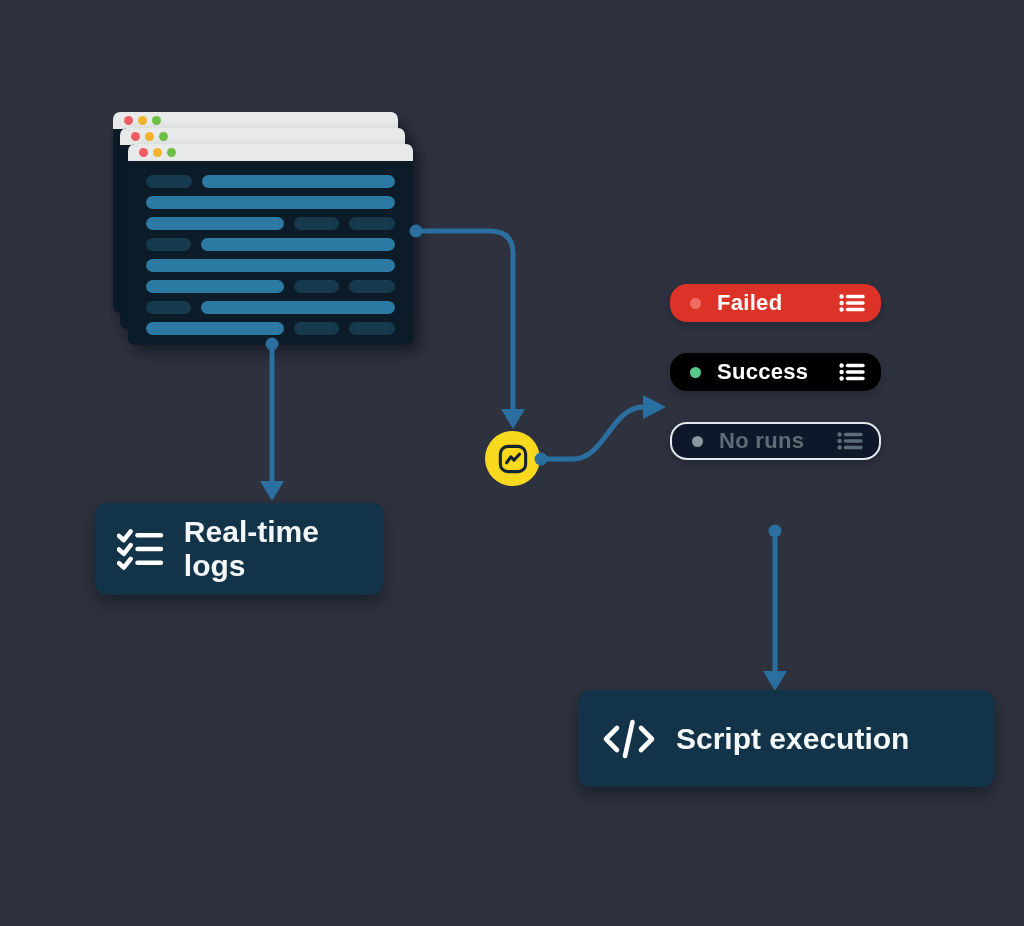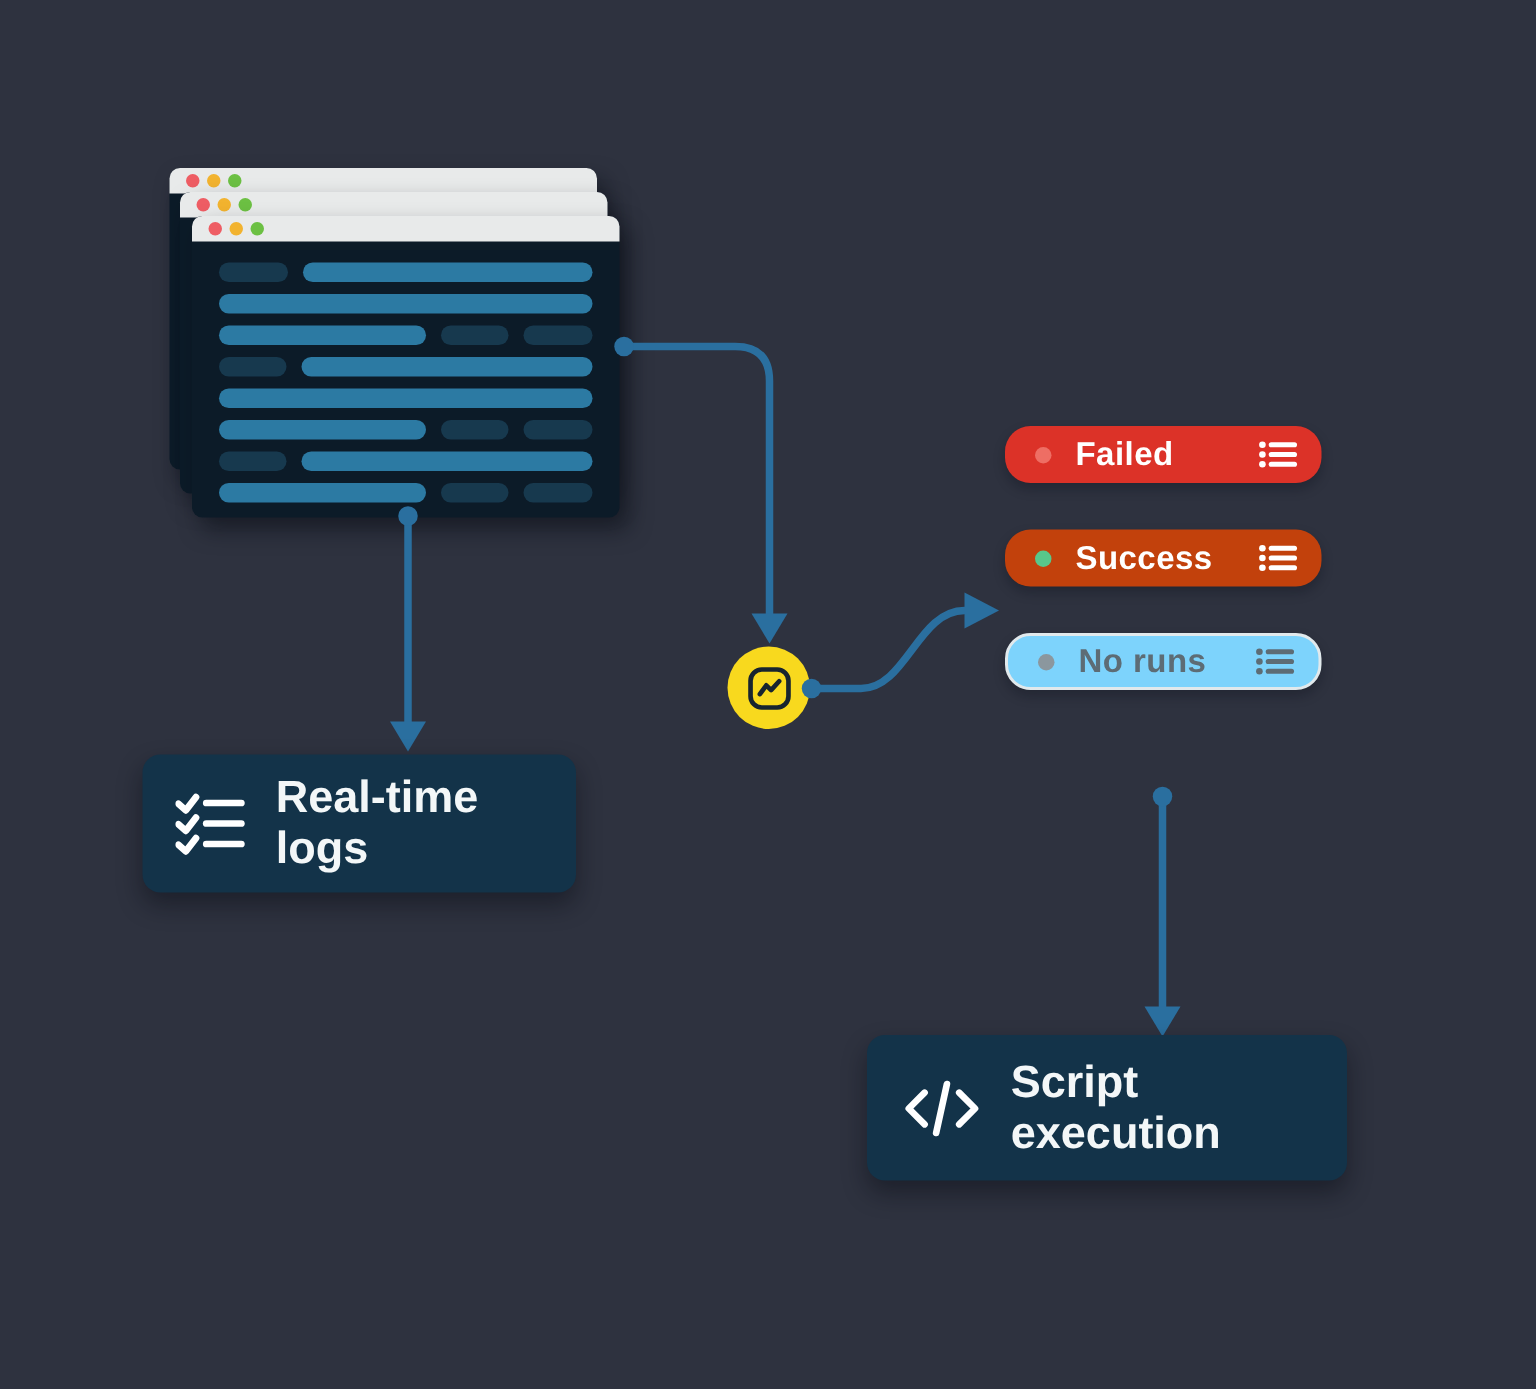--- a/index.html
+++ b/index.html
@@ -33,21 +33,21 @@
     position:absolute;left:485px;top:431px;width:55px;height:55px;border-radius:50%;
     background:#f8d91e;display:flex;align-items:center;justify-content:center;z-index:2;
   }
   
   .node-card{
     position:absolute;background:#133349;border-radius:12px;z-index:4;
     display:flex;align-items:center;color:#f3f7f8;font-weight:700;
     box-shadow:0 8px 16px rgba(8,12,20,.45);box-sizing:border-box;
   }
   #realtime-card{left:95px;top:503px;width:289px;height:92px;padding-left:22px;gap:20px;font-size:30px;}
-  #script-card{left:578px;top:690px;width:320px;height:97px;padding-left:24px;gap:20px;font-size:30px;}
+  #script-card{left:578px;top:690px;width:416px;height:97px;padding-left:24px;gap:20px;font-size:30px;}
   
   #badge-column{
     position:absolute;left:670px;top:284px;width:211px;z-index:4;
     display:flex;flex-direction:column;gap:31px;
   }
   .status-badge{
     height:38px;border-radius:17px;display:flex;align-items:center;
     padding:0 16px 0 20px;box-sizing:border-box;font-size:22px;font-weight:600;
     box-shadow:0 4px 8px rgba(8,12,20,.28);
   }
@@ -166,37 +166,37 @@
               <circle cx="2.6" cy="3.5" r="2.2" stroke="none"></circle>
               <line x1="8.5" y1="3.5" x2="24" y2="3.5" stroke-width="3.4" stroke-linecap="round"></line>
               <circle cx="2.6" cy="10" r="2.2" stroke="none"></circle>
               <line x1="8.5" y1="10" x2="24" y2="10" stroke-width="3.4" stroke-linecap="round"></line>
               <circle cx="2.6" cy="16.5" r="2.2" stroke="none"></circle>
               <line x1="8.5" y1="16.5" x2="24" y2="16.5" stroke-width="3.4" stroke-linecap="round"></line>
             </g>
           </svg>
         </span>
       </div>
-      <div class="status-badge" style="background: #c2410c; color: rgb(255, 255, 255);">
+      <div class="status-badge" style="background: #000000; color: rgb(255, 255, 255);">
         <span class="badge-dot" style="background: rgb(88, 199, 139);"></span>
         <span class="badge-label">Success</span>
         <span class="badge-list-icon" style="color: rgb(255, 255, 255);">
           <svg class="badge-list-icon" width="26" height="20" viewBox="0 0 26 20">
             <g stroke="currentColor" fill="currentColor">
               <circle cx="2.6" cy="3.5" r="2.2" stroke="none"></circle>
               <line x1="8.5" y1="3.5" x2="24" y2="3.5" stroke-width="3.4" stroke-linecap="round"></line>
               <circle cx="2.6" cy="10" r="2.2" stroke="none"></circle>
               <line x1="8.5" y1="10" x2="24" y2="10" stroke-width="3.4" stroke-linecap="round"></line>
               <circle cx="2.6" cy="16.5" r="2.2" stroke="none"></circle>
               <line x1="8.5" y1="16.5" x2="24" y2="16.5" stroke-width="3.4" stroke-linecap="round"></line>
             </g>
           </svg>
         </span>
       </div>
-      <div class="status-badge" style="background: #7dd3fc; color: rgb(93, 108, 117); border: 2px solid rgb(225, 233, 236); align-items: center;">
+      <div class="status-badge" style="background: #0f172a; color: rgb(93, 108, 117); border: 2px solid rgb(225, 233, 236); align-items: center;">
         <span class="badge-dot" style="background: rgb(139, 151, 158);"></span>
         <span class="badge-label">No runs</span>
         <span class="badge-list-icon" style="color: rgb(93, 108, 117);">
           <svg class="badge-list-icon" width="26" height="20" viewBox="0 0 26 20">
             <g stroke="currentColor" fill="currentColor">
               <circle cx="2.6" cy="3.5" r="2.2" stroke="none"></circle>
               <line x1="8.5" y1="3.5" x2="24" y2="3.5" stroke-width="3.4" stroke-linecap="round"></line>
               <circle cx="2.6" cy="10" r="2.2" stroke="none"></circle>
               <line x1="8.5" y1="10" x2="24" y2="10" stroke-width="3.4" stroke-linecap="round"></line>
               <circle cx="2.6" cy="16.5" r="2.2" stroke="none"></circle>

